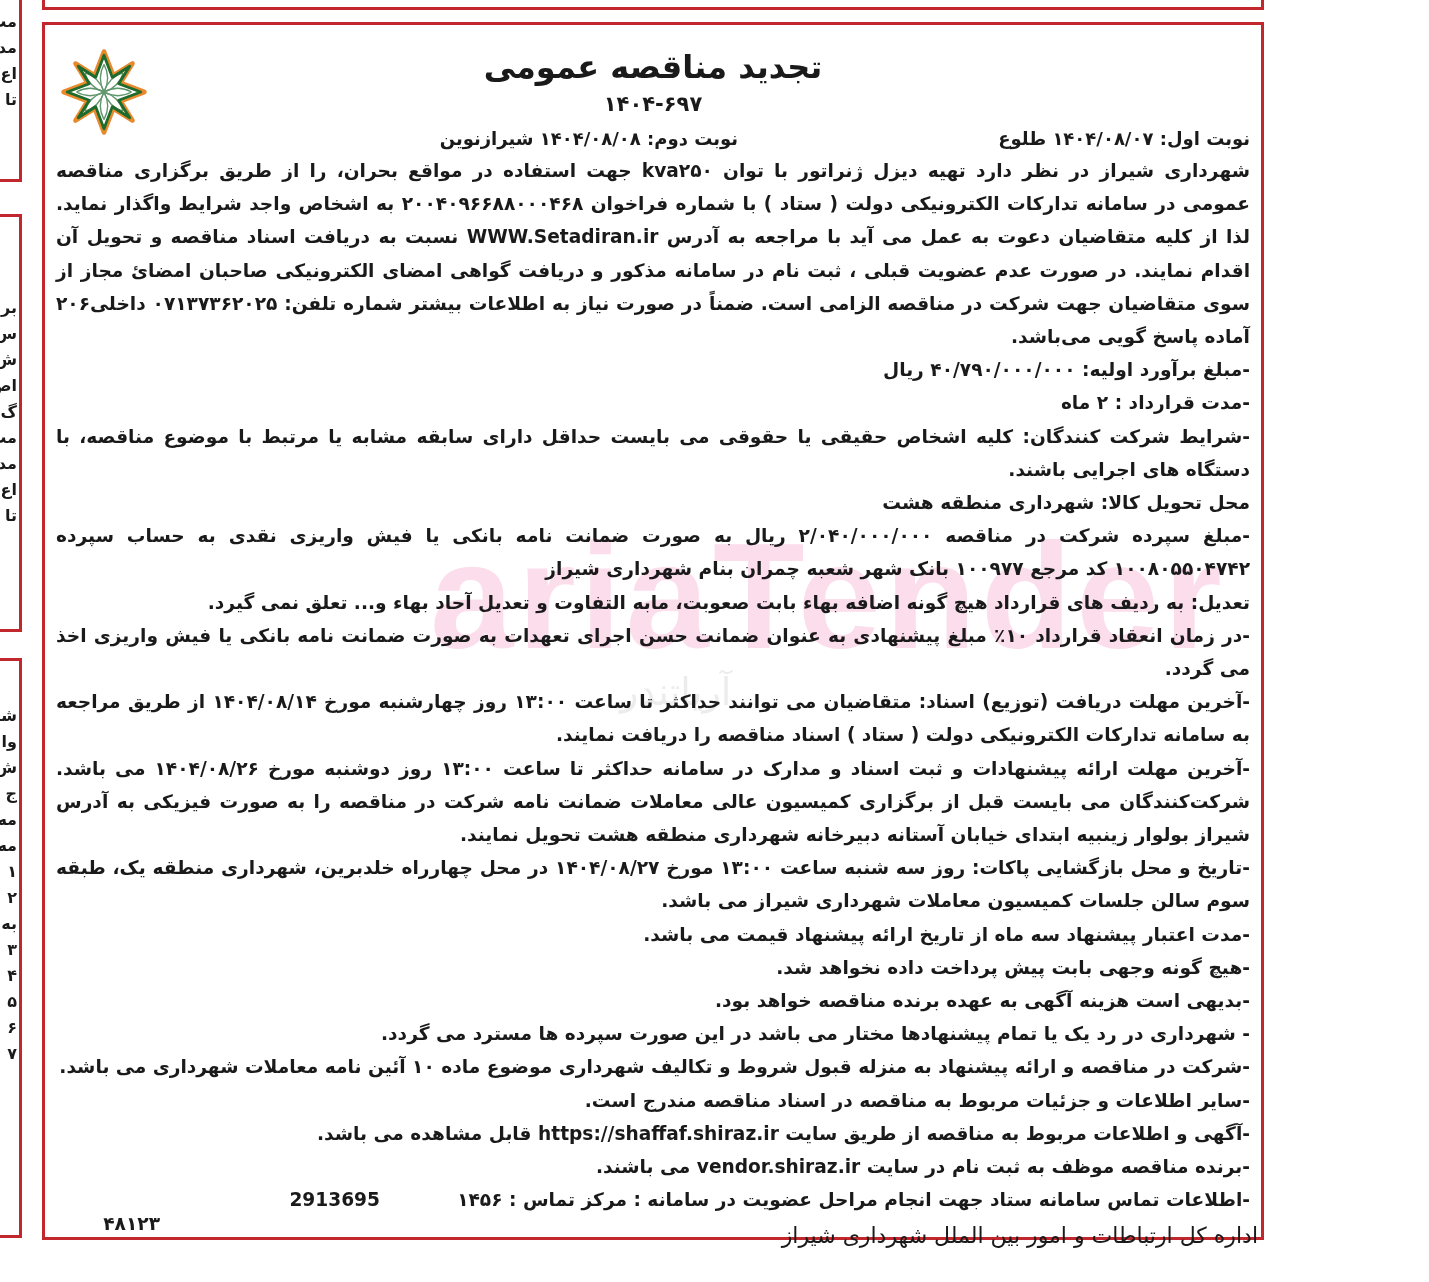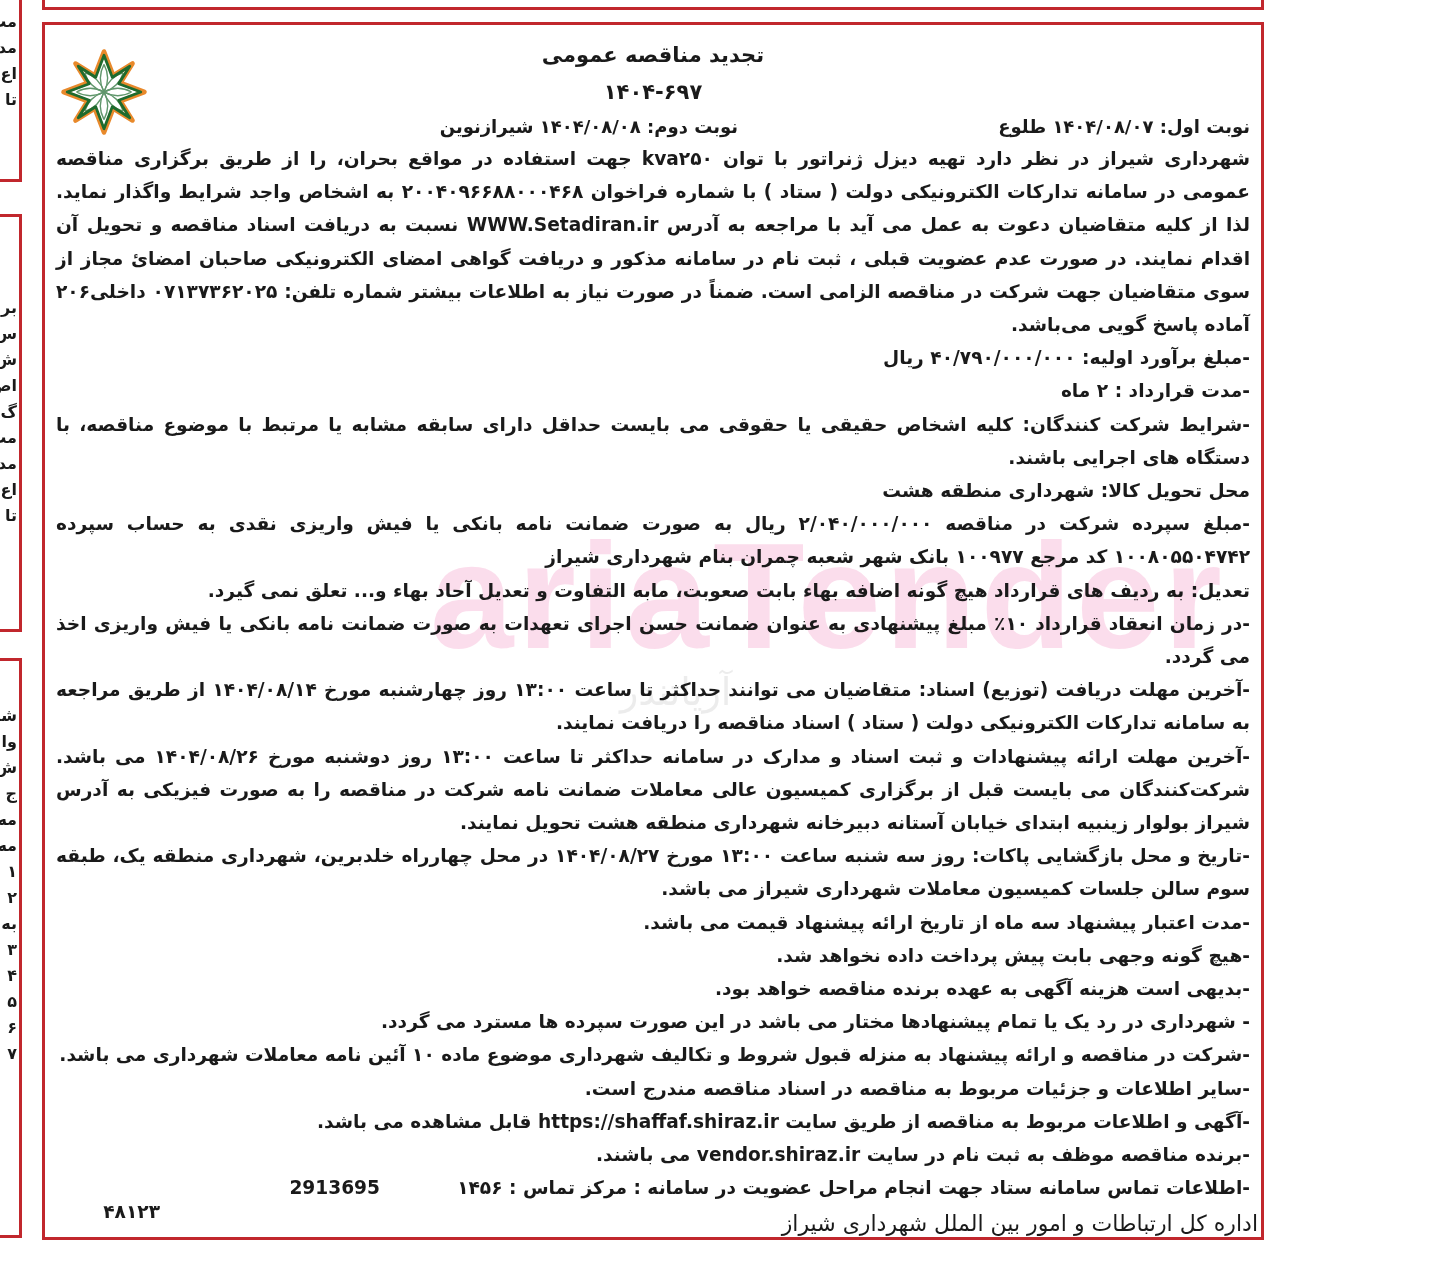--- a/index.html
+++ b/index.html
@@ -12,21 +12,21 @@
   .side-a { left:-4px; top:-6px; width:26px; height:188px; }
   .side-b { left:-4px; top:214px; width:26px; height:418px; }
   .side-c { left:-4px; top:658px; width:26px; height:580px; }
   .side-frame .frag { direction:rtl; text-align:right; font-size:16px; font-weight:bold; line-height:26px; padding-right:2px; white-space:nowrap; }
   .side-a .frag-wrap { padding-top:12px; }
   .side-b .frag-wrap { padding-top:78px; }
   .side-c .frag-wrap { padding-top:42px; }
 
   .content { position:absolute; left:48px; top:28px; width:1210px; direction:rtl; }
   .logo { position:absolute; left:10px; top:18px; width:92px; height:92px; }
-  .title { text-align:center; font-weight:bold; font-size:21px; margin-top:10px; line-height:34px; }
+  .title { text-align:center; font-weight:bold; font-size:32px; margin-top:22px; line-height:34px; }
   .number { text-align:center; font-weight:bold; font-size:21px; line-height:40px; letter-spacing:1px; }
   .dates { position:relative; height:30px; font-size:18px; font-weight:bold; line-height:30px; }
   .date-first { position:absolute; right:8px; top:0;margin-left:28px; }
   .date-second { position:absolute; right:520px; top:0;text-align:right; }
   .body-text { font-size:18.6px; font-weight:bold; line-height:33.2px; padding:0 8px; text-align:justify; }
   .body-text p { margin:0; }
   .contact-line { position:relative; height:33px; }
   .contact-line .label { position:absolute; right:0; }
   .contact-line .n1 { position:absolute; right:870px; }
   .contact-line .n2 { position:absolute; right:1090px;margin-top:24px; }

